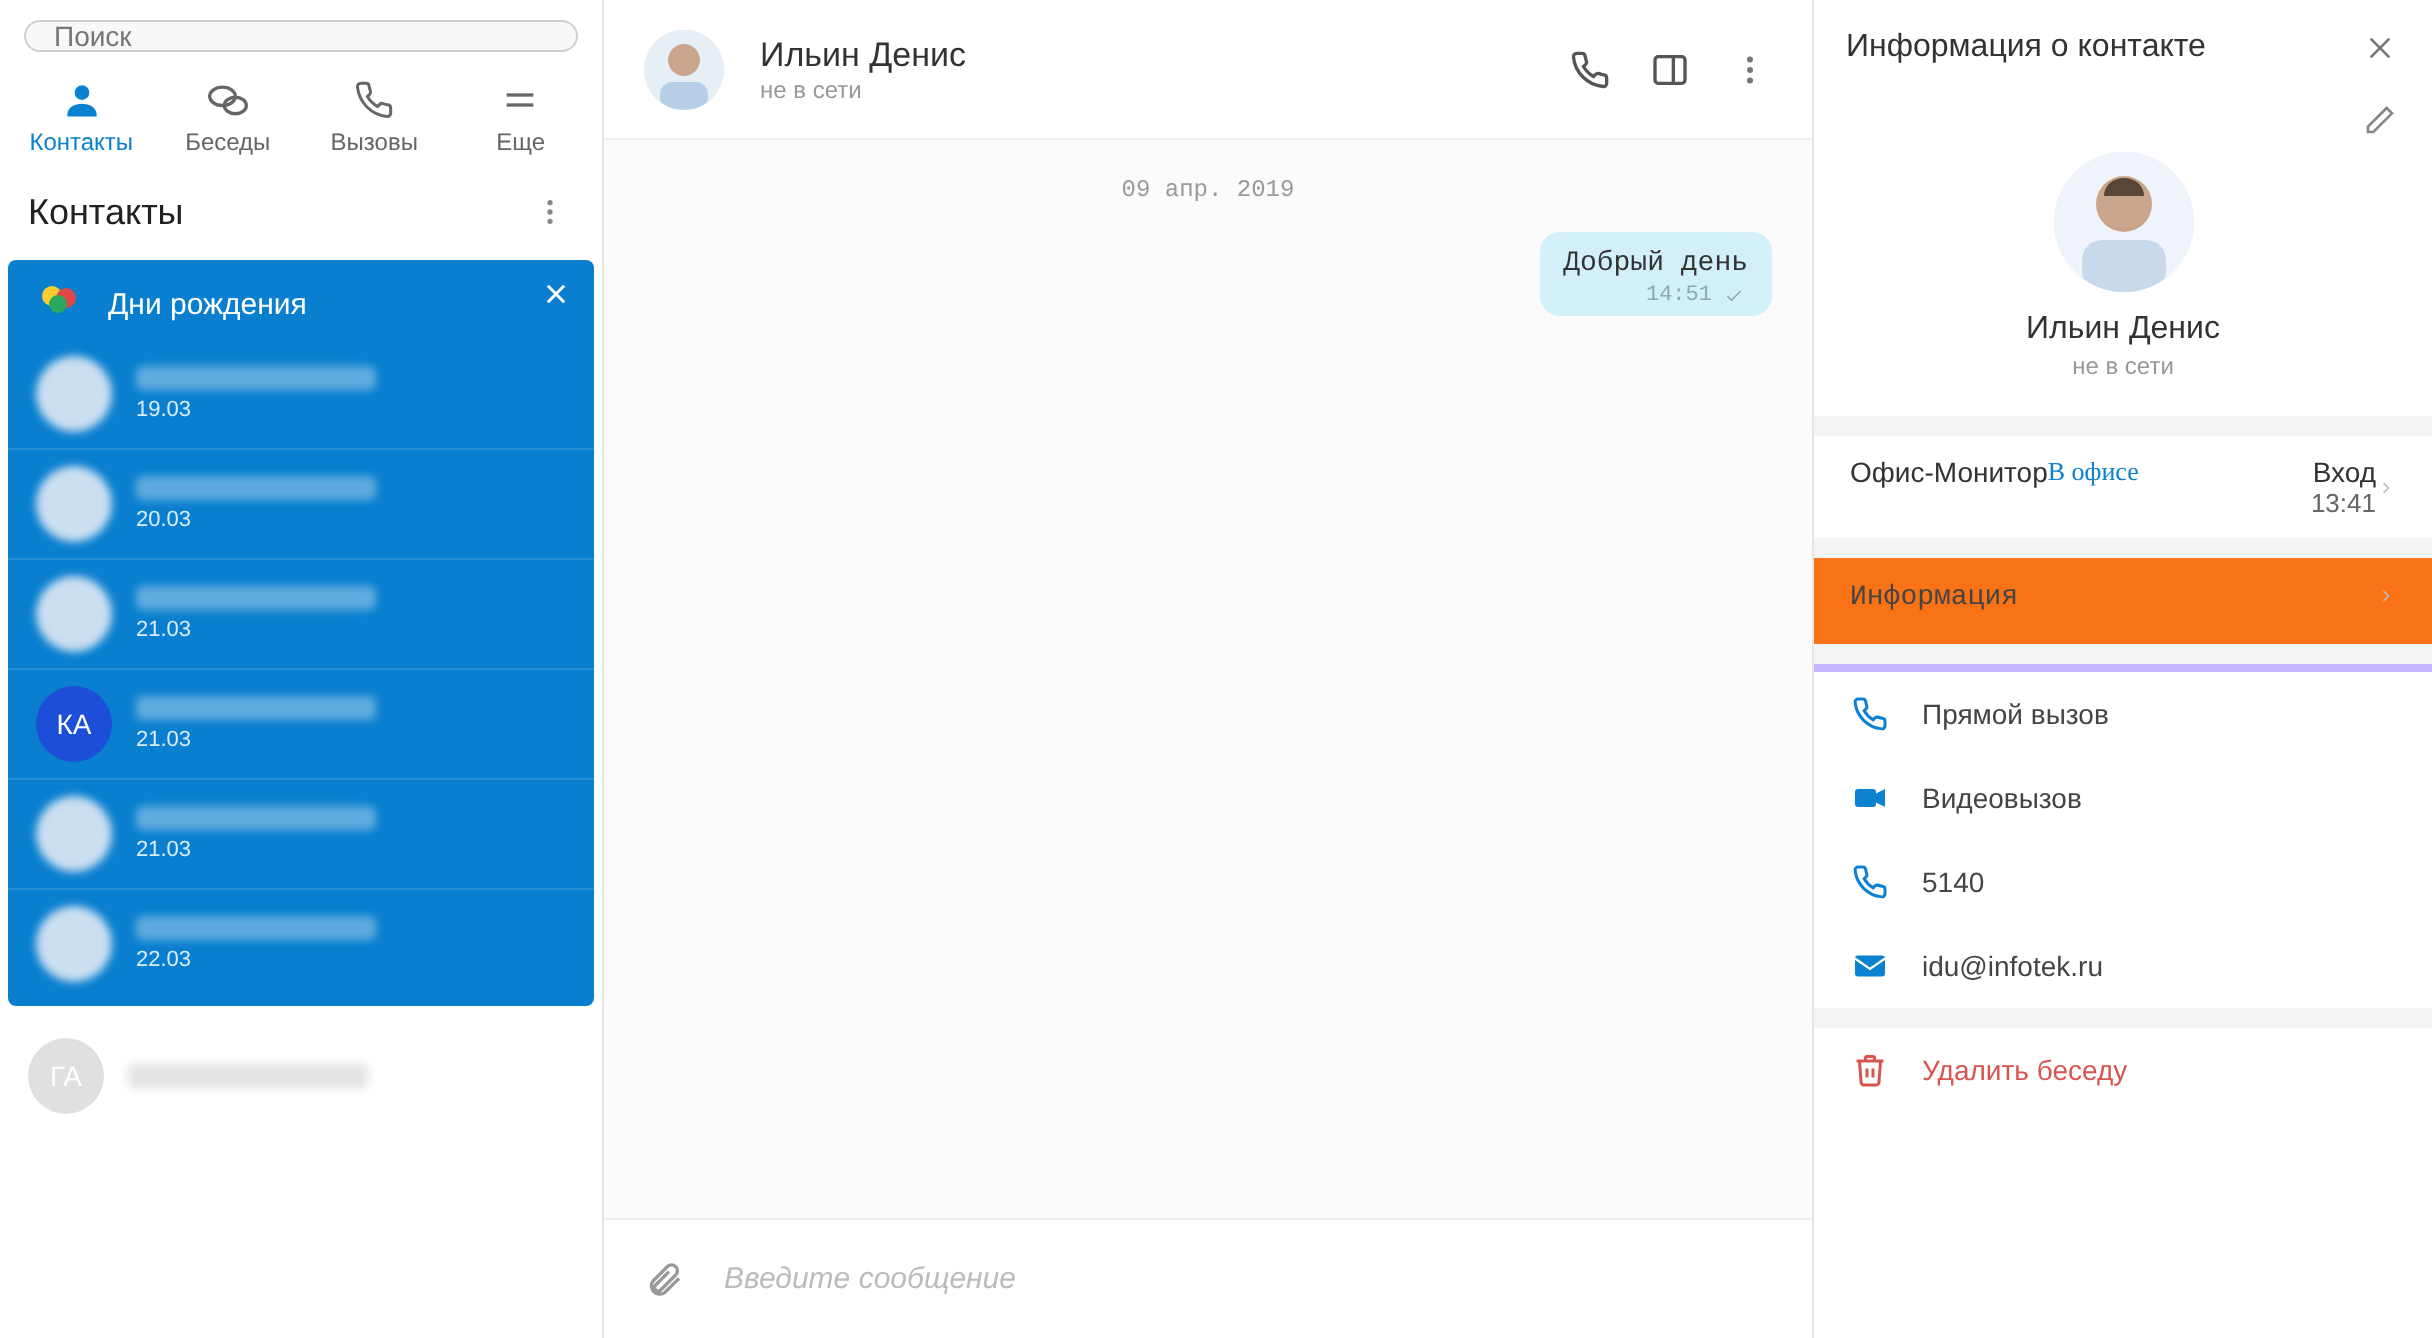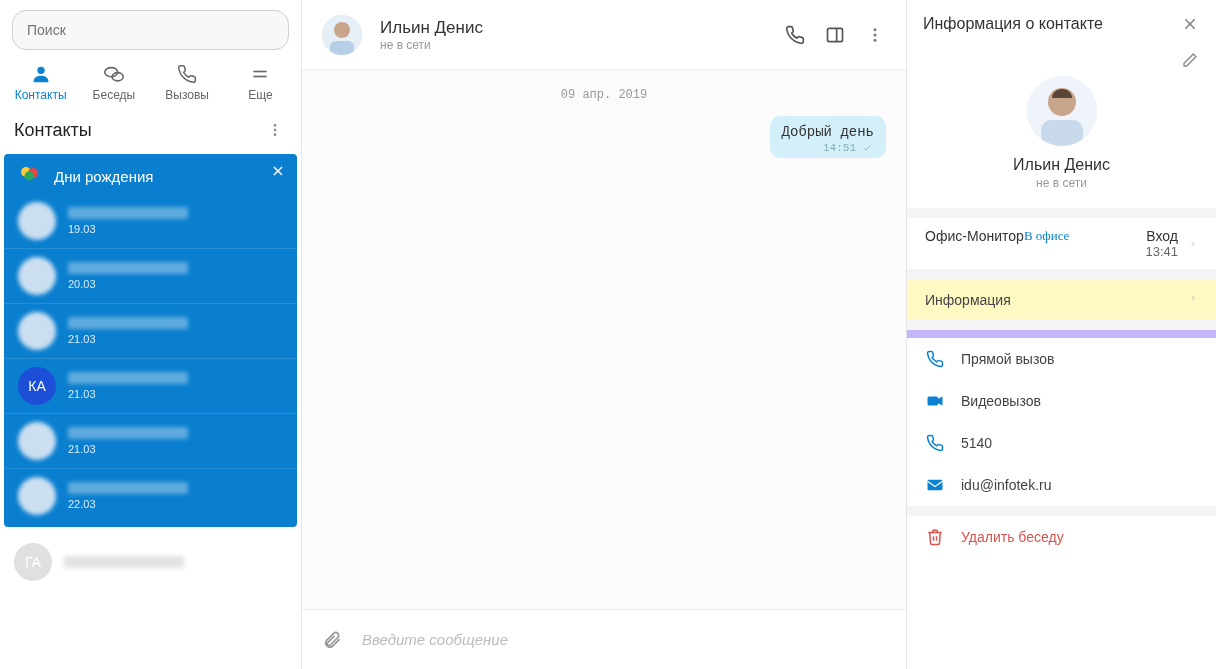--- a/index.html
+++ b/index.html
@@ -18,21 +18,21 @@
     width: 302px;
     height: 100%;
     border-right: 1px solid #e5e5e5;
     display: flex;
     flex-direction: column;
     background: #fff;
   }
   .search-wrap { padding: 10px 12px 6px 12px; }
   .search-input {
     width: 100%;
-    height: 40px;
+    height: 16px;
     border: 1px solid #d0d0d0;
     border-radius: 14px;
     padding: 0 14px;
     font-size: 14px;
     color: #555;
     background: #f8f8f8;
     outline: none;
   }
   .tabs-row {
     display: flex;
@@ -267,38 +267,38 @@
     margin: 0 auto 10px auto;
     background: #e6eef6;
     overflow: hidden;
     display:flex; align-items:center; justify-content:center;
   }
   .profile-avatar svg { width:100%; height:100%; }
   .profile-name { font-size: 16px; color: #333; }
   .profile-status { font-size: 12px; color: #999; margin-top: 2px; }
   .row {
     display: flex;
-    align-items: center;
     padding: 12px 18px;
-    background: #fef9c3;
+    background: #f97316;
     cursor: pointer;
     border-bottom: 1px solid #f0f0f0;
+    font-family: Liberation Mono, monospace;
   }
   .row.sep { border-bottom: 10px solid #f3f4f6; }
   .row .lbl { font-size: 14px; color: #444; }
   .row .chev { margin-left: auto; color: #bbb; }
   .office-row {
     padding: 10px 18px;
     display:flex;
     border-bottom: 10px solid #f3f4f6;
     background:#fff;
     cursor:pointer;
   }
   .office-left { display:flex; flex-direction:row; }
-  .office-right { margin-left:auto; display:flex; align-items:center; gap:10px; }
+  .office-right { margin-left:auto; display:flex; align-items:center; }
   .office-status-link { font-size: 13px; color: #0b82d0; font-family: Liberation Serif, serif; }
   .toggle {
     margin-left: auto;
     width: 36px; height: 20px;
     background: #d0d0d0;
     border-radius: 10px;
     position: relative;
   }
   .toggle::after {
     content:"";
@@ -313,21 +313,21 @@
     align-items:center;
     padding: 12px 18px;
     gap: 16px;
     background:#fff;
     cursor:pointer;
   }
   .action-row .aicon { width:20px; color:#0b82d0; display:flex; align-items:center; justify-content:center;}
   .action-row .alabel { font-size:14px; color:#444; }
   .action-row.danger .aicon { color:#d9534f; }
   .action-row.danger .alabel { color:#d9534f; }
-  .action-group { border-bottom: 10px solid #f3f4f6; border-top: 8px solid #c4b5fd;}
+  .action-group { border-bottom: 10px solid #f3f4f6; border-top: 4px solid #c4b5fd;}
 </style>
 </head>
 <body>
 
 <div class="sidebar">
   <div class="search-wrap">
     <input class="search-input" type="text" placeholder="Поиск" style="">
   </div>
   <div class="tabs-row">
     <div class="tab active">

